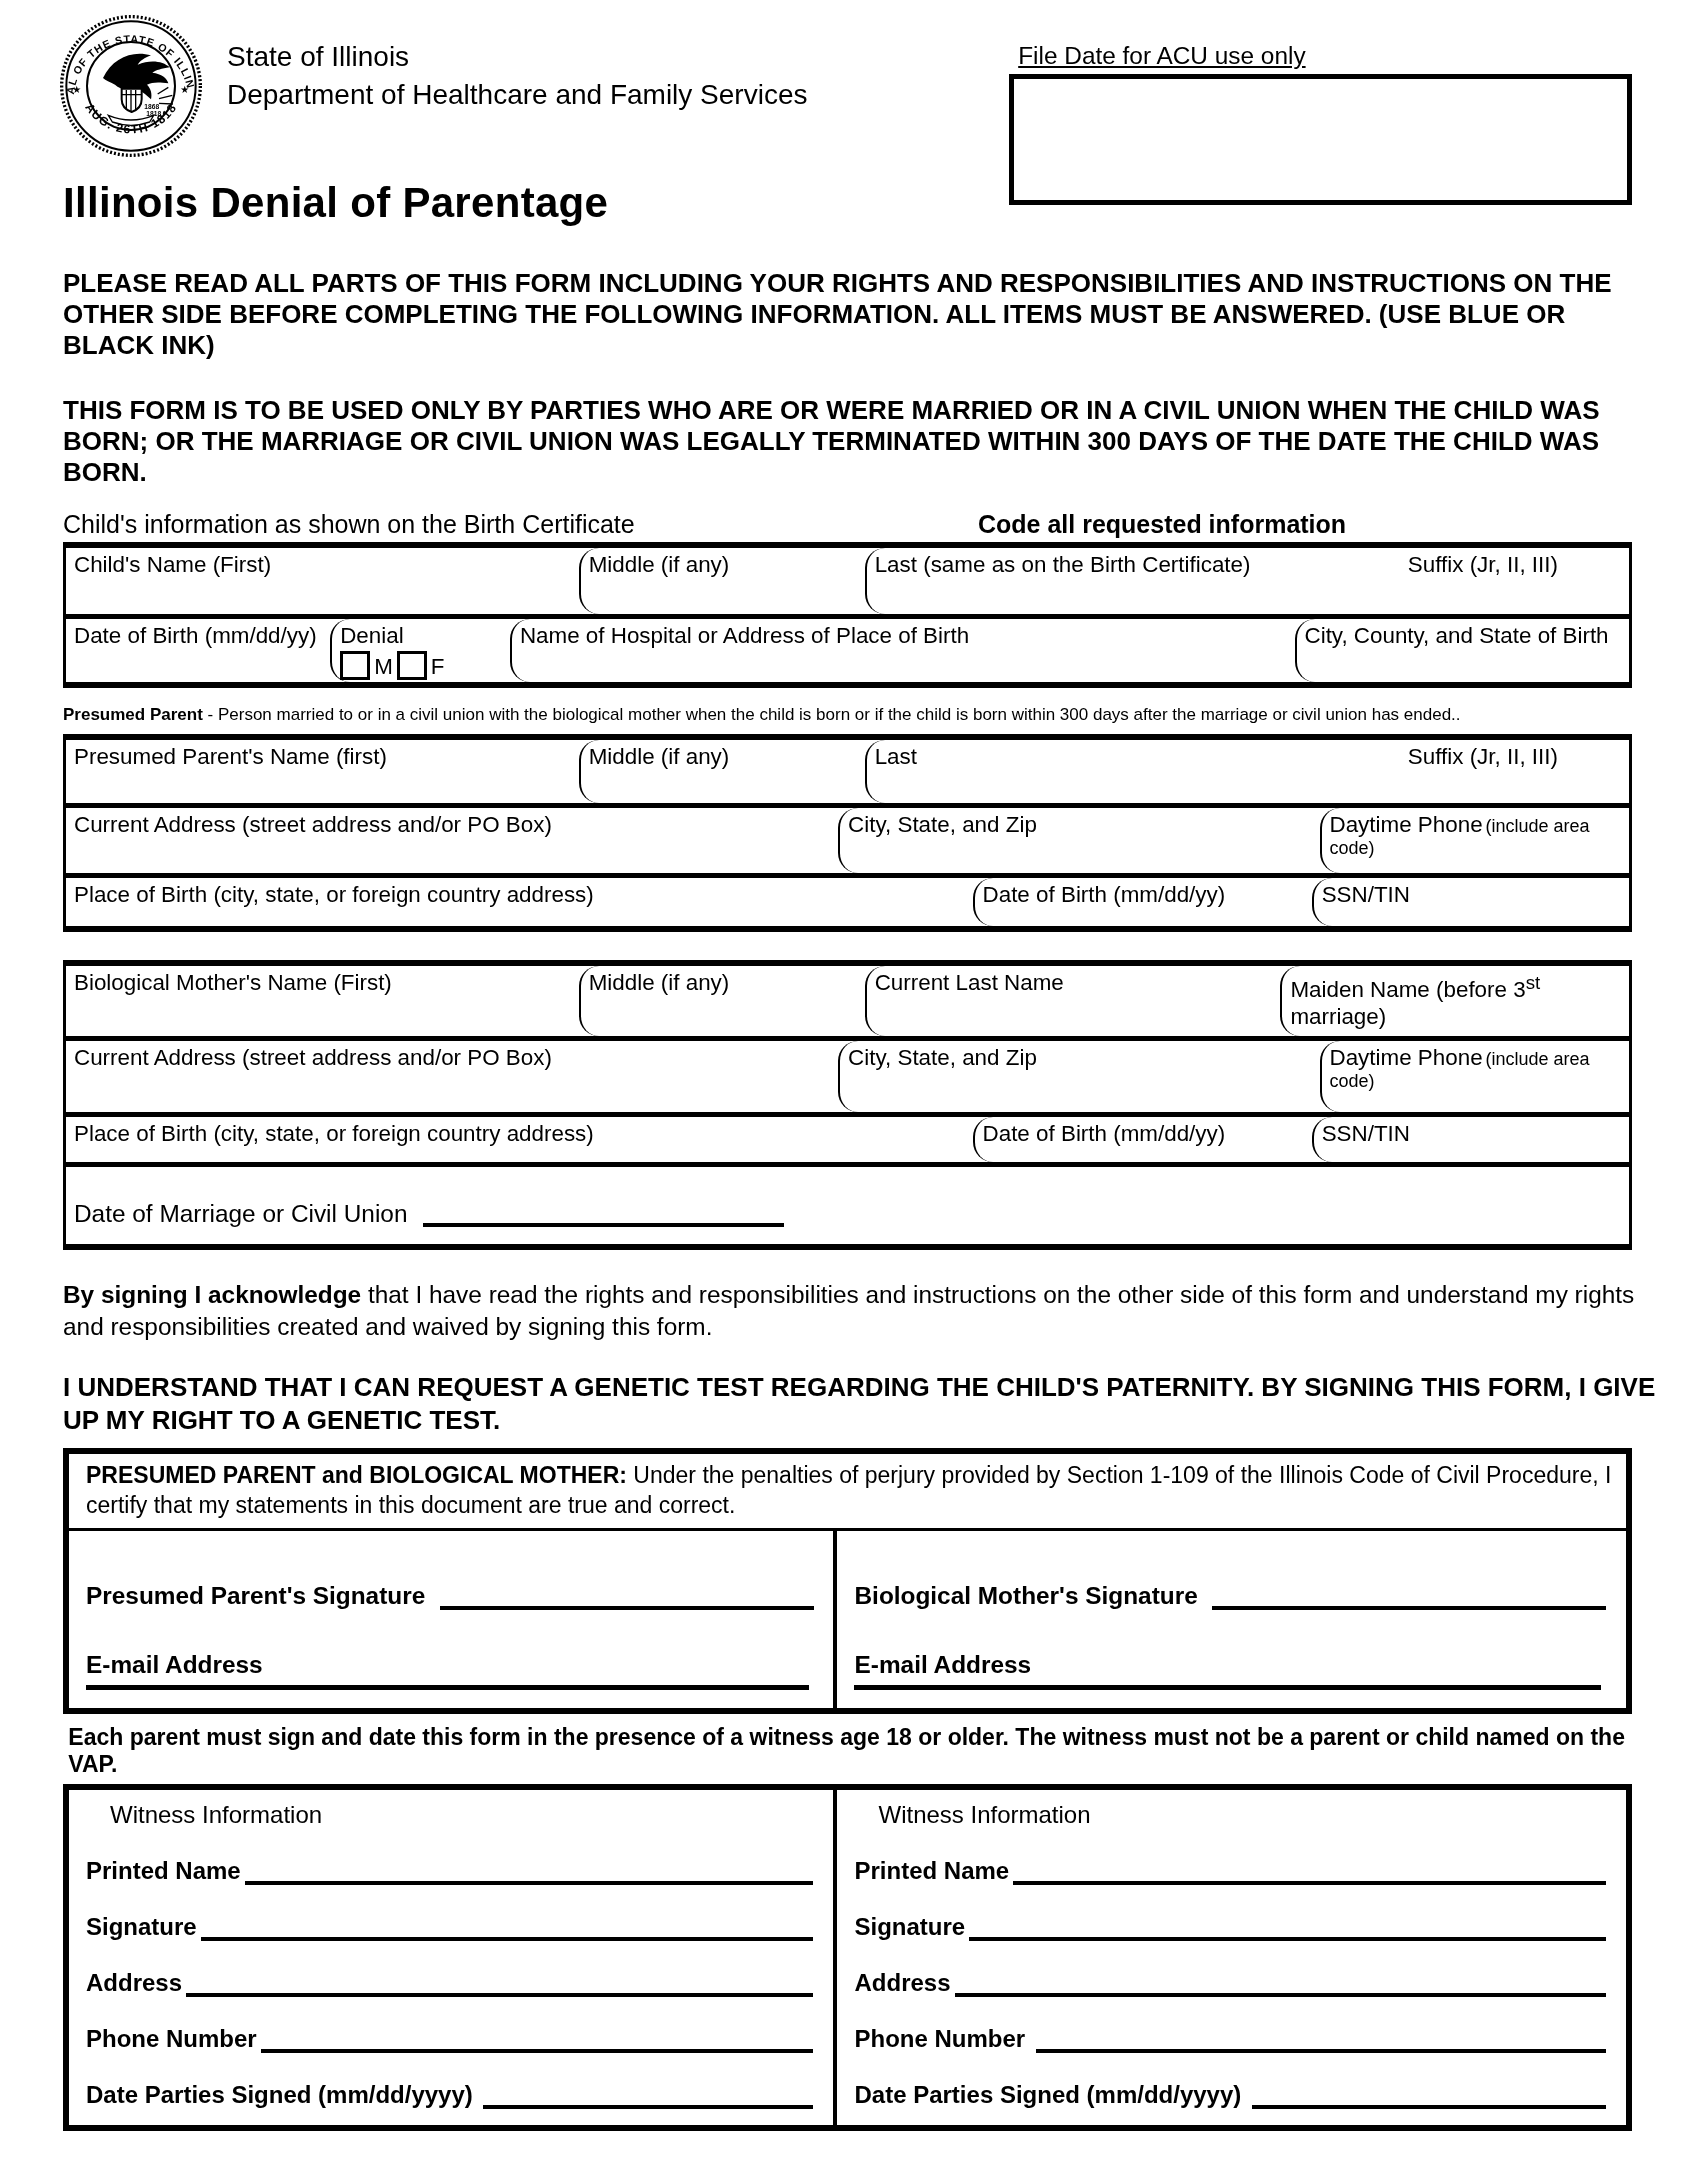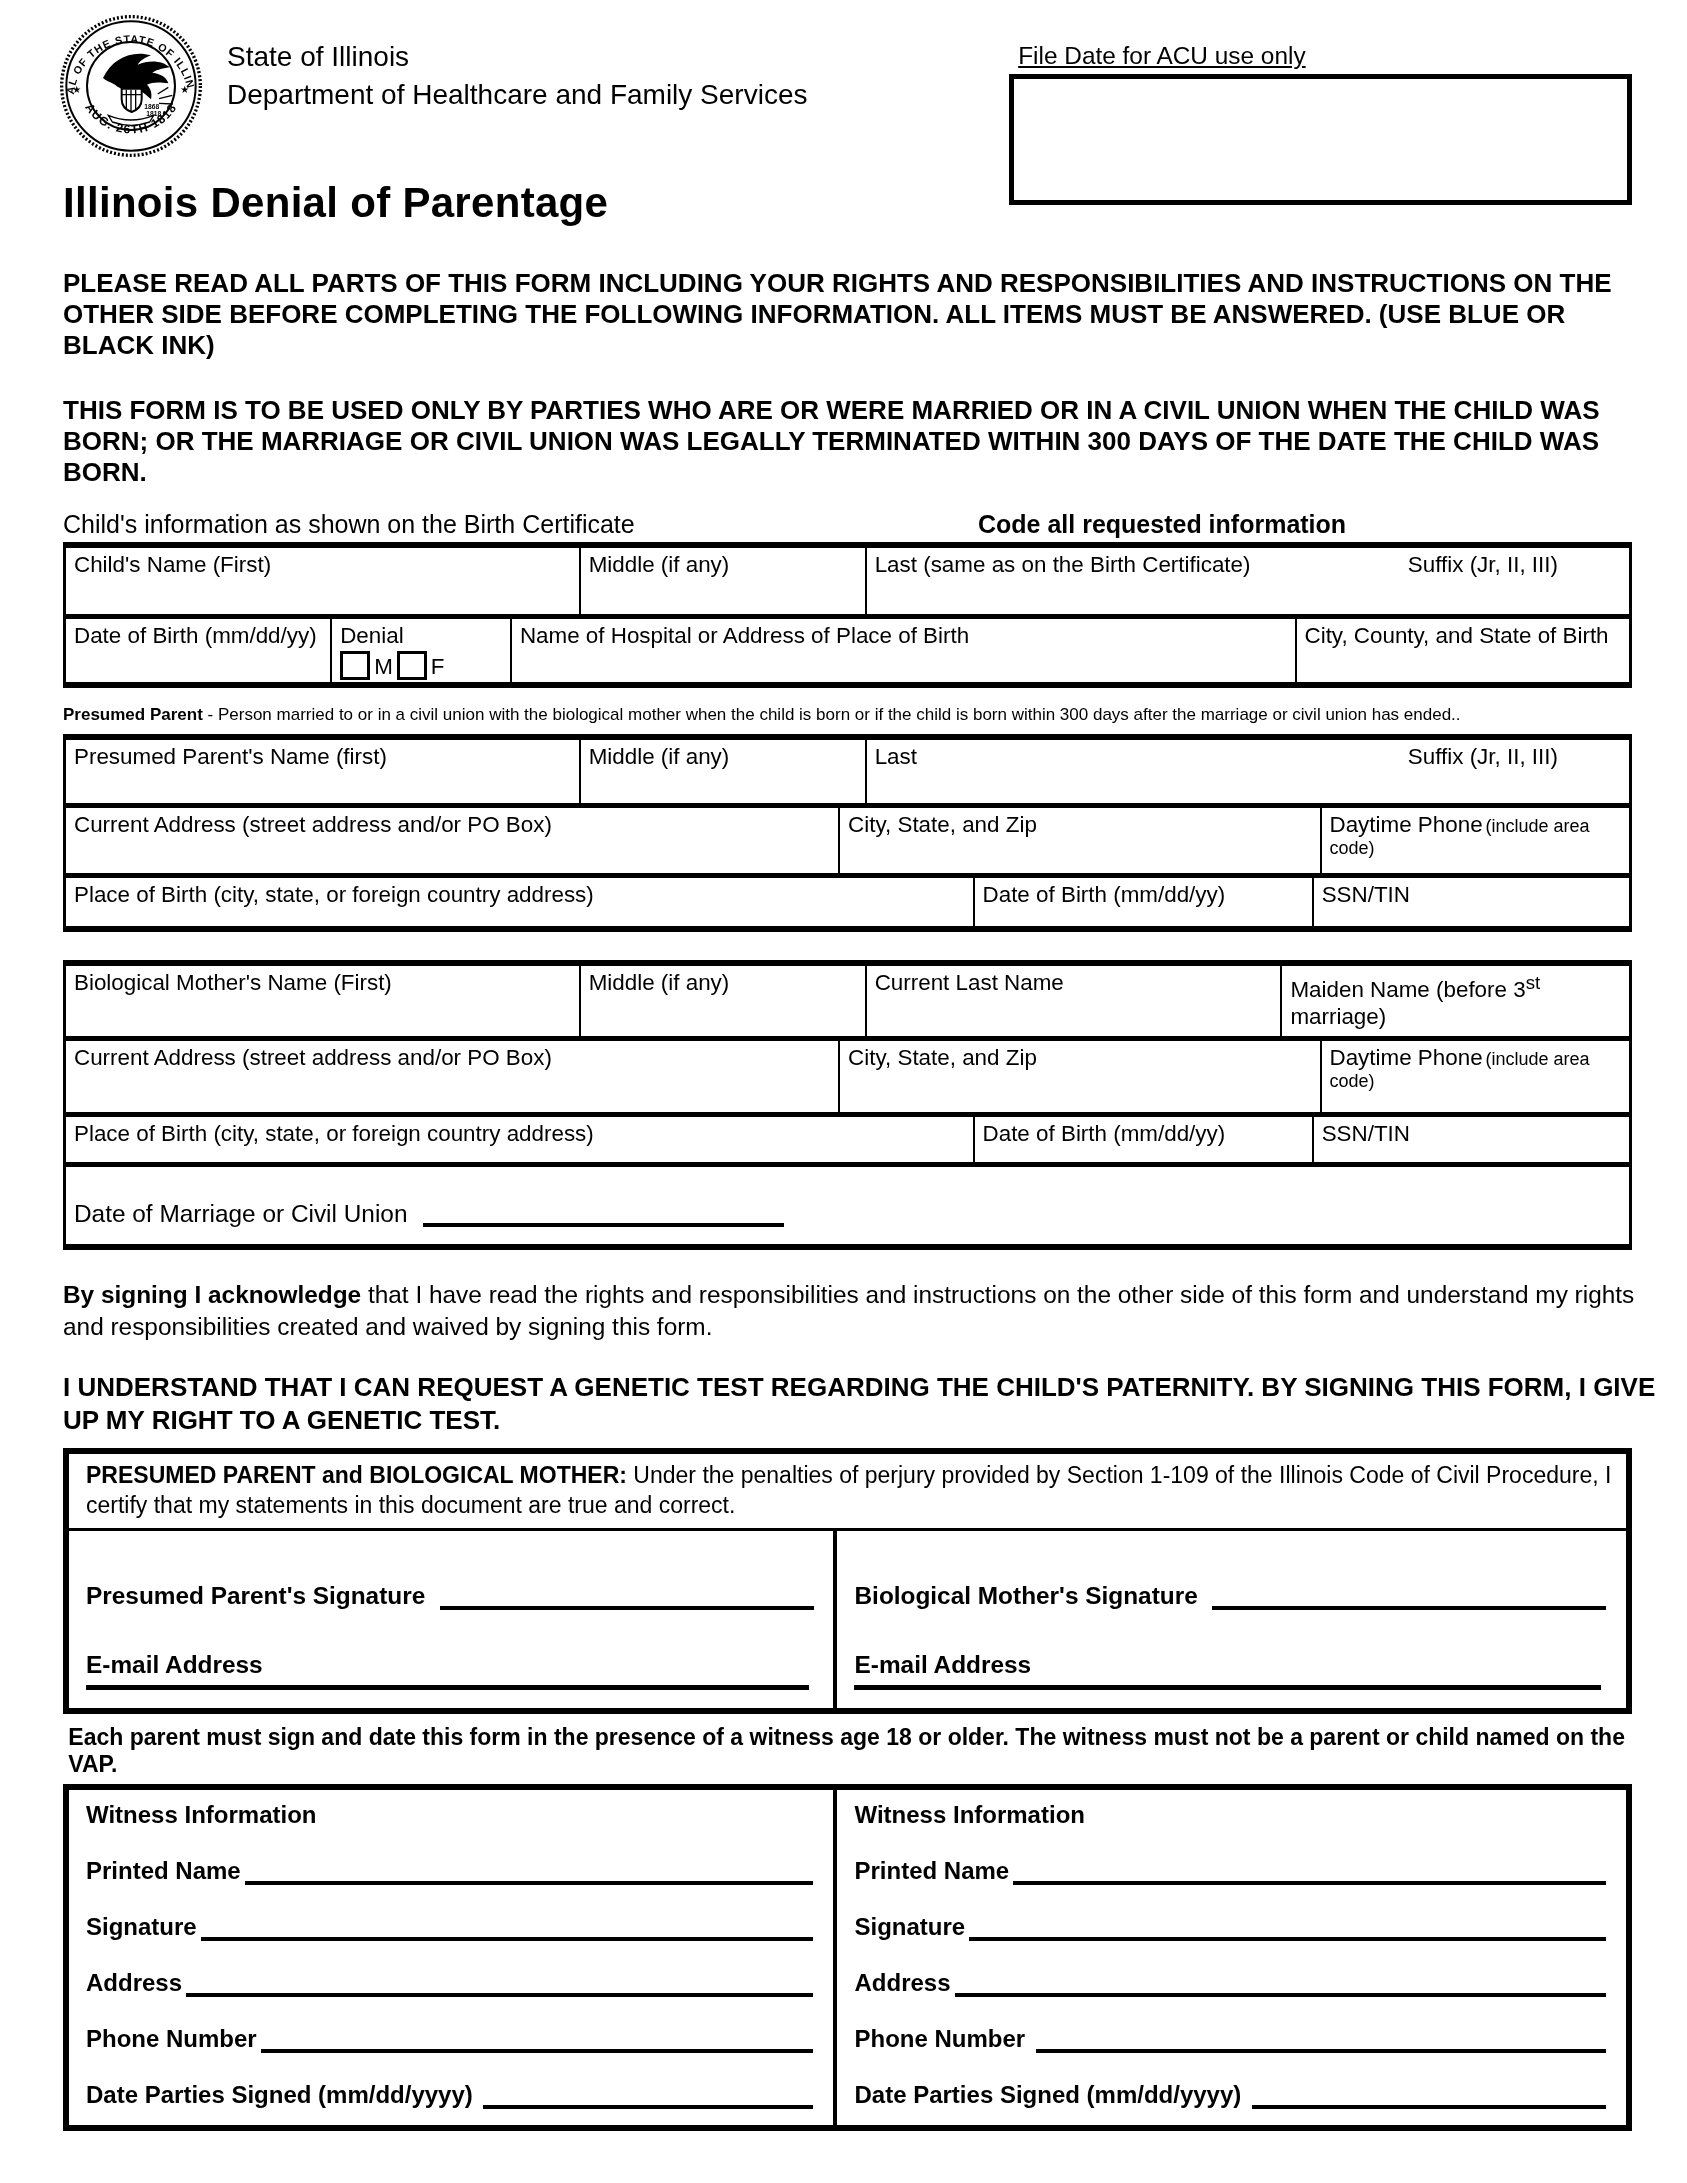--- a/index.html
+++ b/index.html
@@ -26,21 +26,21 @@
 
   
   .childhead { position: relative; margin-top: 22.4px; font-size: 25px; height: 32px; }
   .printall { position: absolute; left: 915px; top: 0; font-weight: bold; }
 
   
   .tbl { border: 3.3px solid #000; border-top-width: 6.6px; border-bottom-width: 6.6px; background: #fff; }
   .trow { display: flex; align-items: stretch; }
   .trow + .trow { border-top: 5.3px solid #000; }
   .cell { padding: 4px 8px 2.6px 8px; position: relative; }
-  .cell + .cell { border-left: 2.6px solid #000; }
+  .cell + .cell { border-left: 2.6px solid #000; border-radius: 20px; }
   .lab { font-size: 22.4px; line-height: 26px; display: inline-block; }
   .note { font-size: 18px; }
   .flexsb { display: flex; justify-content: space-between; }
   .suffix-pad { padding-right: 71px; }
   .child-r1 { min-height: 66px; }
   .child-r2 { min-height: 50px; }
   .pp-r1 { min-height: 63px; }
   .pp-r2 { min-height: 70px; }
   .pp-r3 { min-height: 53px; }
   .bm-r1 { min-height: 70px; }
@@ -71,21 +71,21 @@
   .sigrow { display: flex; align-items: flex-end; margin-top: 51px; font-size: 24.4px; font-weight: bold; }
   .sig-line { flex: 1; margin-left: 14.5px; margin-right: 2.6px; height: 8px; border-bottom-width: 4px; }
   .emailrow { margin-top: 41px; font-size: 24.4px; font-weight: bold; border-bottom: 5.3px solid #000; padding-bottom: 5.3px; width: 99%; }
 
   .witnote { margin-top: 9.2px; margin-left: 5.3px; font-size: 23px; font-weight: bold; }
 
   
   .witbox { margin-top: 6.6px; border: 6px solid #000; display: flex; }
   .witcol { width: 49.1%; padding: 10.6px 20px 16px 17px; }
   .witcol + .witcol { width: 50.9%; border-left: 4px solid #000; }
-  .withead { font-size: 24px; font-weight: bold; }
+  .withead { font-size: 24px; font-weight: normal; margin-left: 24px; }
   .witrow { display: flex; align-items: flex-end; margin-top: 28px; font-size: 24px; font-weight: bold; white-space: nowrap; }
   .wit-line { flex: 1; margin-left: 4px; height: 6.6px; border-bottom-width: 4px; }
   .wit-line.gap { margin-left: 10.6px; }
 </style>
 </head>
 <body>
 
 <div class="page">
 
   <div class="hdr">

